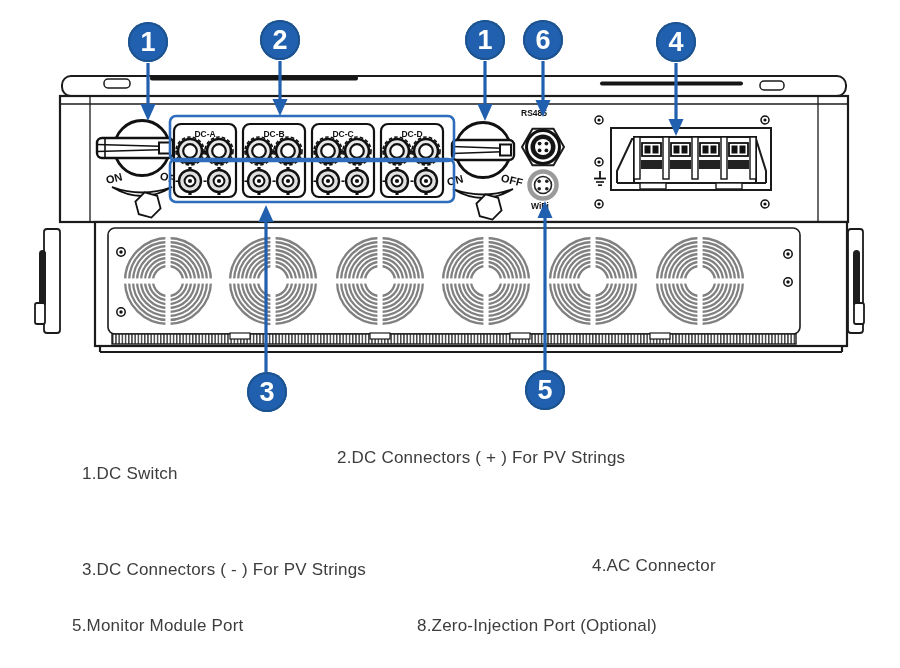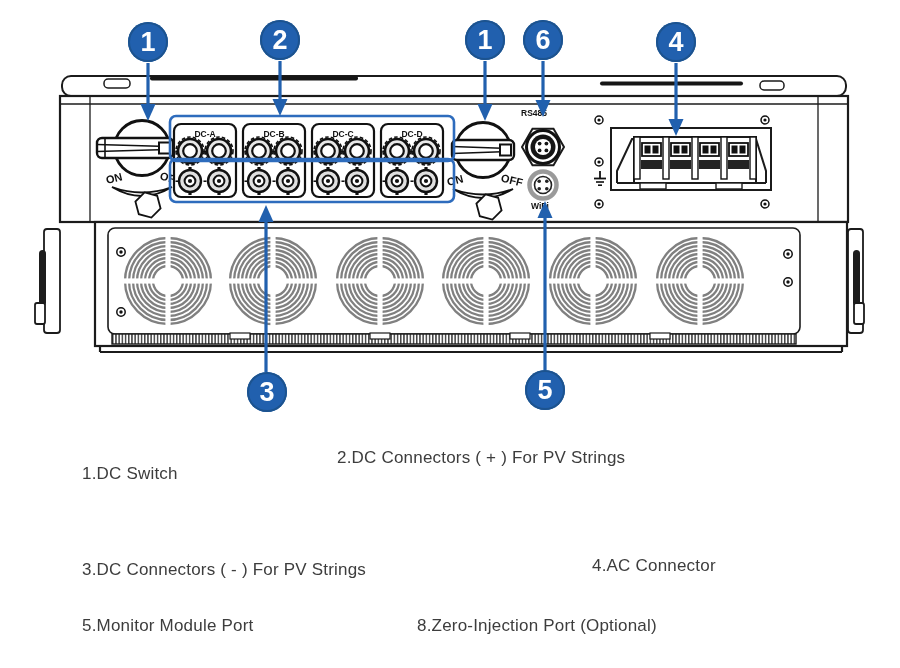--- a/index.html
+++ b/index.html
@@ -312,17 +312,17 @@
 <div class="callout" style="left:523px;top:20px;">6</div>
 <div class="callout" style="left:656px;top:22px;">4</div>
 <div class="callout" style="left:247px;top:372px;">3</div>
 <div class="callout" style="left:525px;top:370px;">5</div>
 
 <div>
   <span class="legend-item" style="left:82px;top:464px;">1.DC Switch</span>
   <span class="legend-item" style="left:337px;top:448px;">2.DC Connectors ( + ) For PV Strings</span>
   <span class="legend-item" style="left:82px;top:540px;margin-top:20px;">3.DC Connectors ( - ) For PV Strings</span>
   <span class="legend-item" style="left:592px;top:540px;margin-top:16px;">4.AC Connector</span>
-  <span class="legend-item" style="left:82px;top:616px;">5.Monitor Module Port</span>
+  <span class="legend-item" style="left:72px;top:616px;">5.Monitor Module Port</span>
   <span class="legend-item" style="left:417px;top:616px;">8.Zero-Injection Port (Optional)</span>
 </div>
 
 </div>
 
 </body></html>

